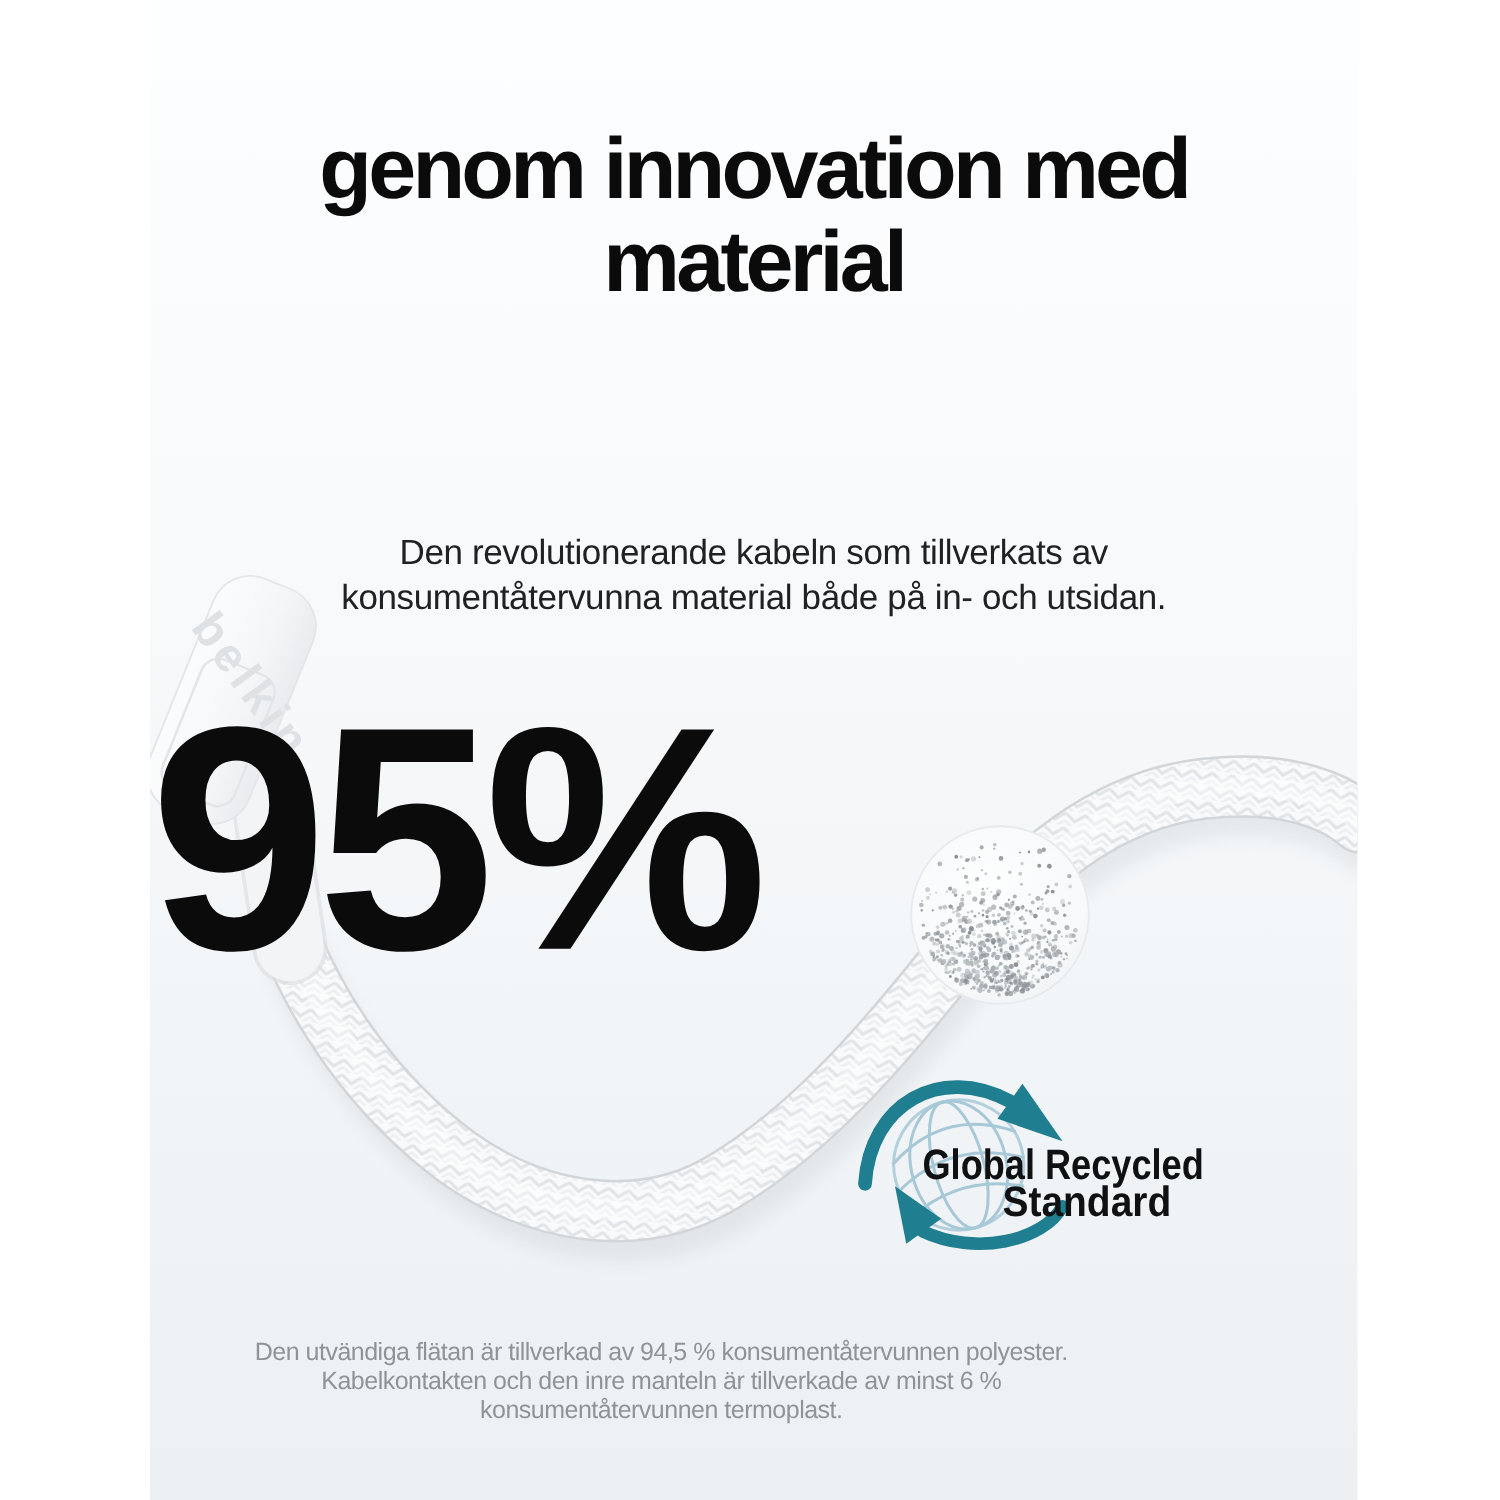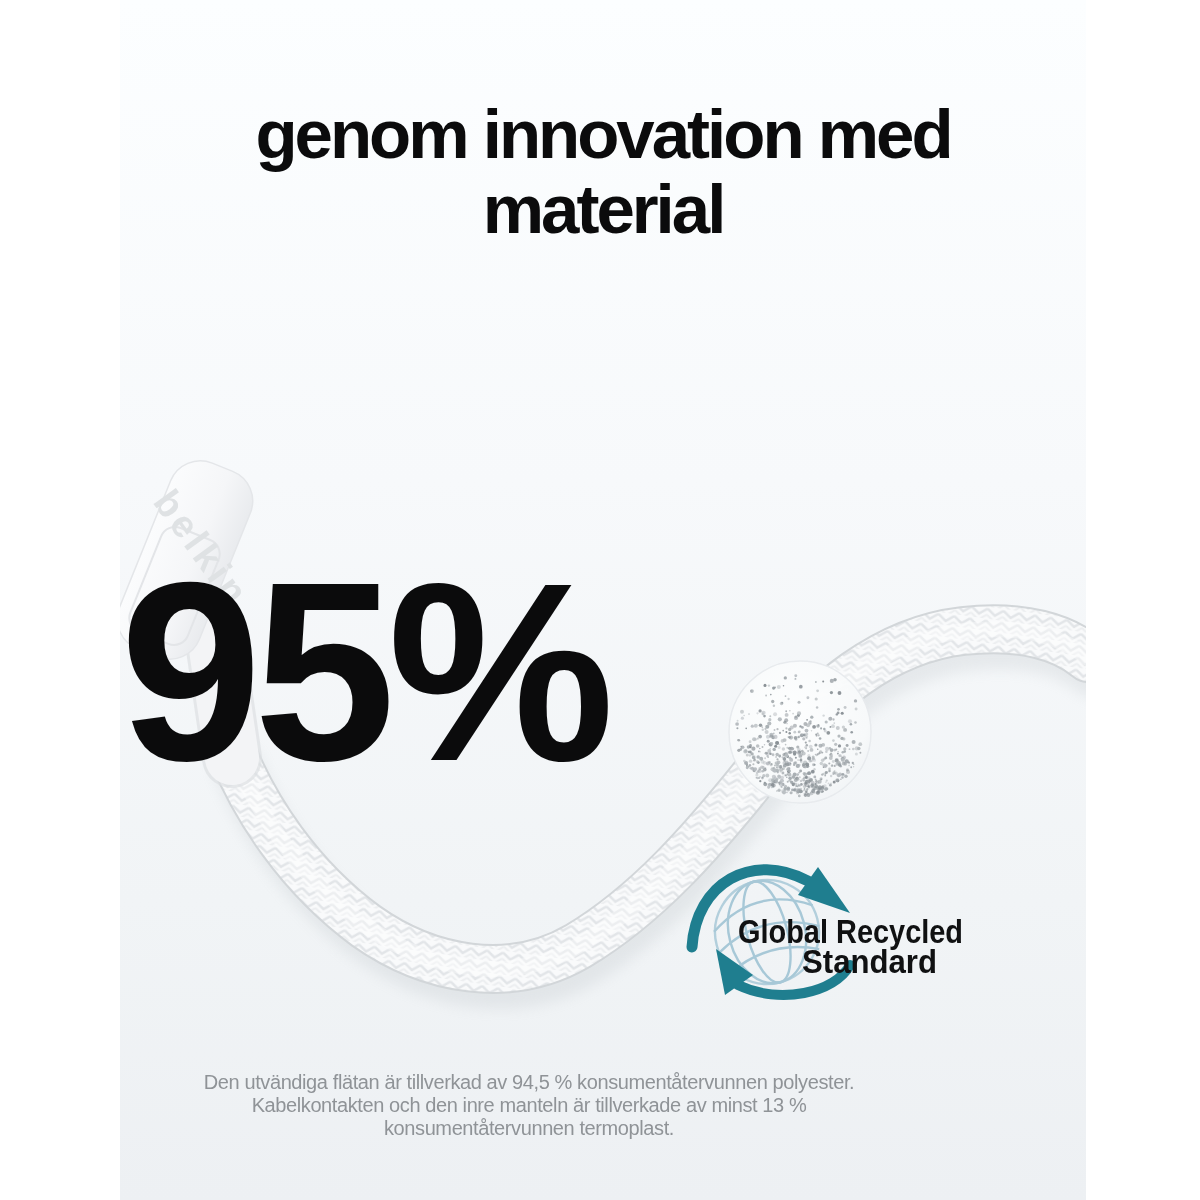--- a/index.html
+++ b/index.html
@@ -95,20 +95,24 @@
         <text x="58" y="98" font-size="34" font-weight="700" textLength="225" lengthAdjust="spacingAndGlyphs" fill="#101112">Global Recycled</text>
         <text x="122" y="128" font-size="34" font-weight="700" textLength="135" lengthAdjust="spacingAndGlyphs" fill="#101112">Standard</text>
       </g>
     </svg>
 
     <div class="headline">
       <span>genom innovation med</span>
       <span>material</span>
     </div>
 
+    <div class="subheadline">
+      <span>Den revolutionerande kabeln som tillverkats av</span>
+      <span>konsumentåtervunna material både på in- och utsidan.</span>
+    </div>
 
     <div class="stat">95%</div>
 
     <svg class="layer" viewBox="0 0 966 1200" aria-hidden="true">
       <defs>
         <radialGradient id="bubbleGrad" cx="0.42" cy="0.35" r="0.75">
           <stop offset="0" stop-color="#feffff"></stop>
           <stop offset="0.75" stop-color="#f8fafb"></stop>
           <stop offset="1" stop-color="#eef1f3"></stop>
         </radialGradient>
@@ -756,18 +760,18 @@
           <circle cx="709.5" cy="768.9" r="1.36" fill="#a8aeb2" opacity="0.66"></circle>
           <circle cx="687.0" cy="785.2" r="1.95" fill="#8b9297" opacity="0.50"></circle>
           <circle cx="717.8" cy="727.9" r="1.98" fill="#a8aeb2" opacity="0.61"></circle>
           <circle cx="653.9" cy="776.8" r="2.07" fill="#b8bdc1" opacity="0.71"></circle>
           <circle cx="673.6" cy="777.0" r="1.73" fill="#a8aeb2" opacity="0.93"></circle>
         </g>
     </svg>
 
     <div class="footnote">
       <span>Den utvändiga flätan är tillverkad av 94,5 % konsumentåtervunnen polyester.</span>
-      <span>Kabelkontakten och den inre manteln är tillverkade av minst 13 %</span>
+      <span>Kabelkontakten och den inre manteln är tillverkade av minst 6 %</span>
       <span>konsumentåtervunnen termoplast.</span>
     </div>
 
   </div>
 </div>
 
 </body></html>

